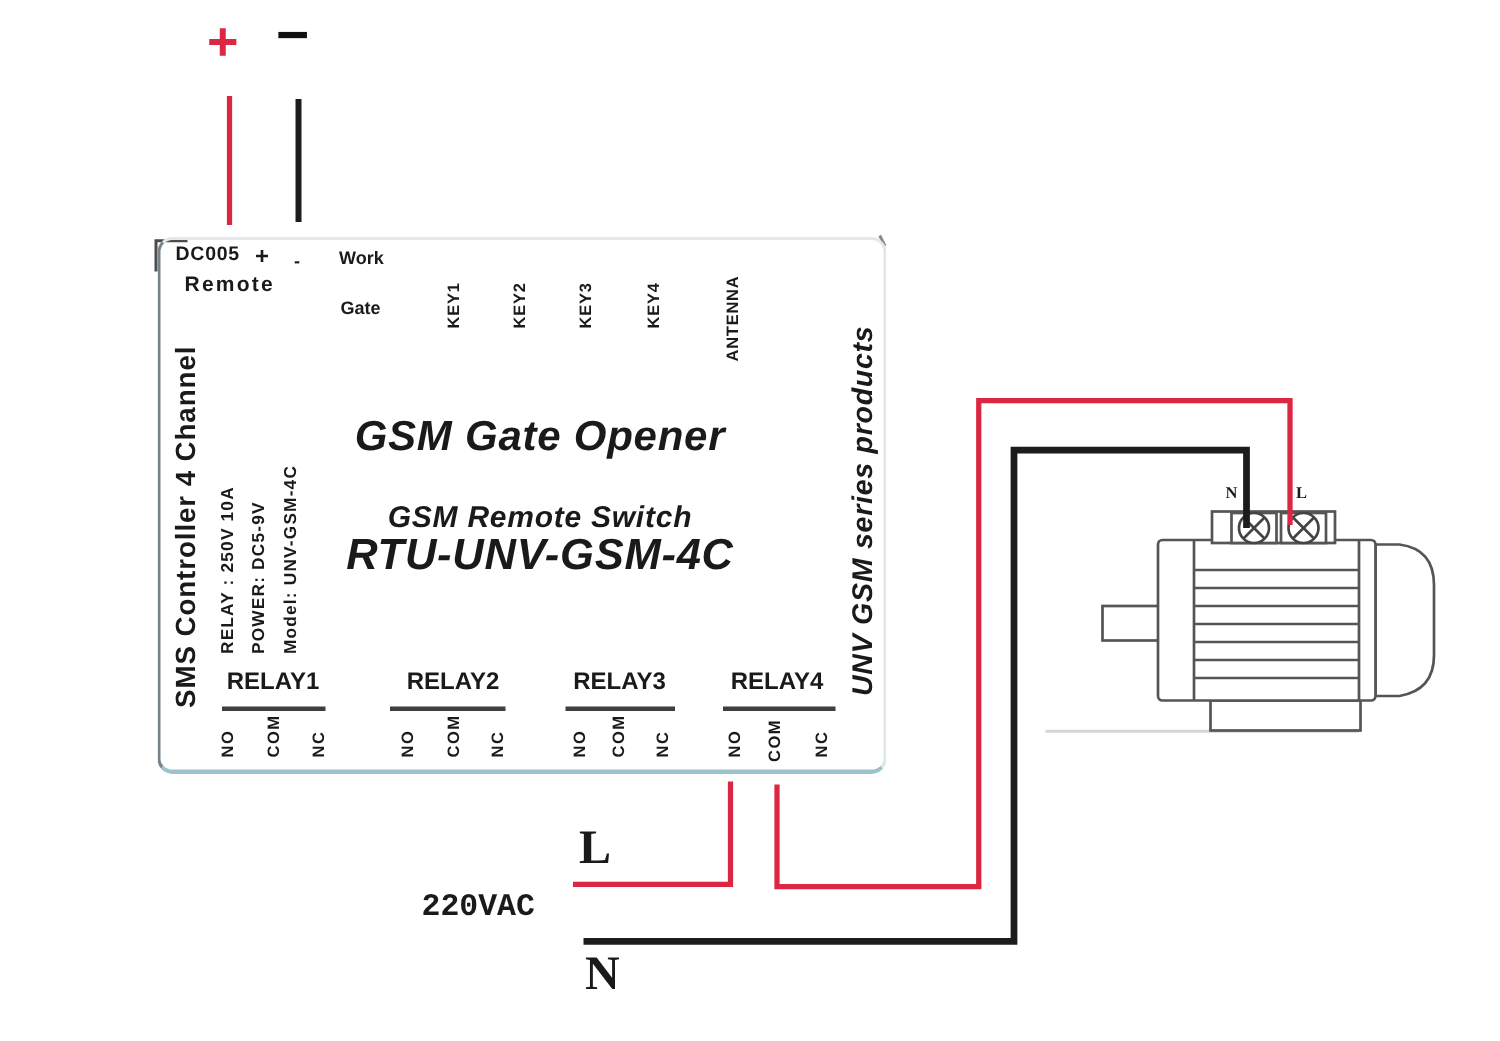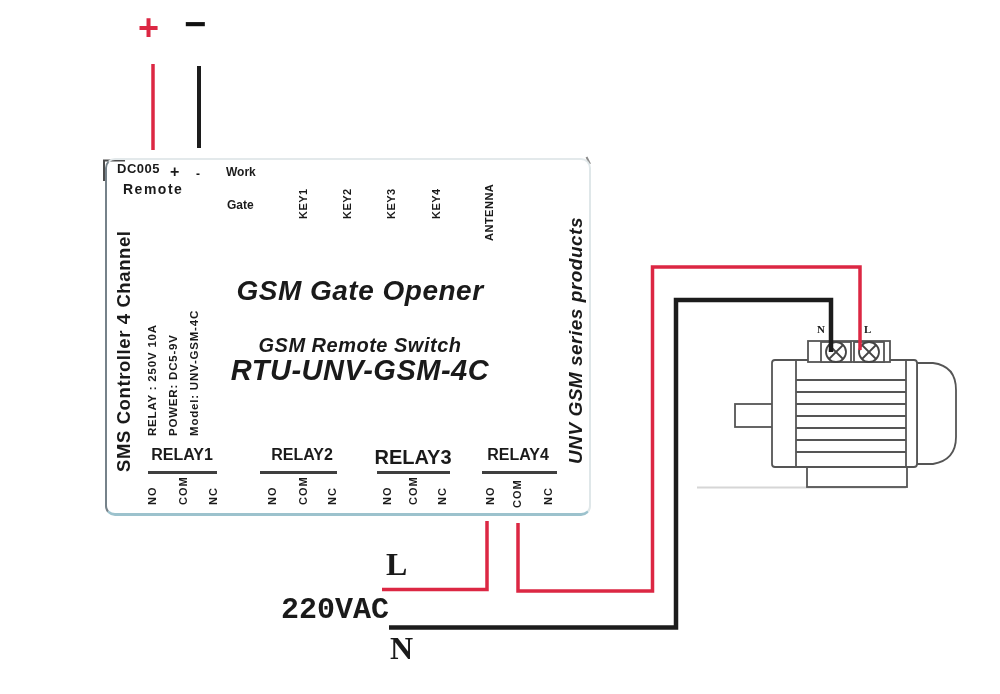--- a/index.html
+++ b/index.html
@@ -107,21 +107,21 @@
   <div class="v" style="left:147px;top:436px;font-size:11.5px;letter-spacing:0.8px;">RELAY :  250V 10A</div>
   <div class="v" style="left:168px;top:436px;font-size:11.5px;letter-spacing:0.8px;">POWER:  DC5-9V</div>
   <div class="v" style="left:189px;top:436px;font-size:11.5px;letter-spacing:0.8px;">Model:  UNV-GSM-4C</div>
 
   <div class="abs b i center" style="left:180px;top:277px;width:360px;font-size:28px;letter-spacing:0.5px;">GSM Gate Opener</div>
   <div class="abs b i center" style="left:180px;top:319px;width:360px;font-size:20px;letter-spacing:0.5px;margin-top:16px;">GSM Remote Switch</div>
   <div class="abs b i center" style="left:180px;top:356px;width:360px;font-size:29px;letter-spacing:0.5px;">RTU-UNV-GSM-4C</div>
 
   <div class="abs b center" style="left:132px;top:447px;width:100px;font-size:16px;">RELAY1</div>
   <div class="abs b center" style="left:252px;top:447px;width:100px;font-size:16px;">RELAY2</div>
-  <div class="abs b center" style="left:363px;top:447px;width:100px;font-size:20px;">RELAY3</div>
+  <div class="abs b center" style="left:363px;top:447px;width:100px;font-size:16px;">RELAY3</div>
   <div class="abs b center" style="left:468px;top:447px;width:100px;font-size:16px;">RELAY4</div>
 
   <div class="ul" style="left:148px;top:471px;width:69px;"></div>
   <div class="ul" style="left:260px;top:471px;width:77px;"></div>
   <div class="ul" style="left:377px;top:471px;width:73px;"></div>
   <div class="ul" style="left:482px;top:471px;width:75px;"></div>
 
   <div class="v" style="left:147px;top:505px;font-size:11px;letter-spacing:1px;">NO</div>
   <div class="v" style="left:178px;top:505px;font-size:11px;letter-spacing:1px;">COM</div>
   <div class="v" style="left:208px;top:505px;font-size:11px;letter-spacing:1px;">NC</div>
@@ -129,19 +129,19 @@
   <div class="v" style="left:298px;top:505px;font-size:11px;letter-spacing:1px;">COM</div>
   <div class="v" style="left:327px;top:505px;font-size:11px;letter-spacing:1px;">NC</div>
   <div class="v" style="left:382px;top:505px;font-size:11px;letter-spacing:1px;">NO</div>
   <div class="v" style="left:408px;top:505px;font-size:11px;letter-spacing:1px;">COM</div>
   <div class="v" style="left:437px;top:505px;font-size:11px;letter-spacing:1px;">NC</div>
   <div class="v" style="left:485px;top:505px;font-size:11px;letter-spacing:1px;">NO</div>
   <div class="v" style="left:512px;top:508px;font-size:11px;letter-spacing:1px;">COM</div>
   <div class="v" style="left:543px;top:505px;font-size:11px;letter-spacing:1px;">NC</div>
 
   <div class="abs b serif" style="left:386px;top:548px;font-size:32px;">L</div>
-  <div class="abs b mono" style="left:281px;top:595px;font-size:30px;">220VAC</div>
+  <div class="abs b mono" style="left:281px;top:595px;font-size:21px;">220VAC</div>
   <div class="abs b serif" style="left:390px;top:632px;font-size:32px;">N</div>
 
   <div class="abs b serif" style="left:817px;top:324px;font-size:11px;">N</div>
   <div class="abs b serif" style="left:864px;top:324px;font-size:11px;">L</div>
 
 </div>
 
 </body></html>

